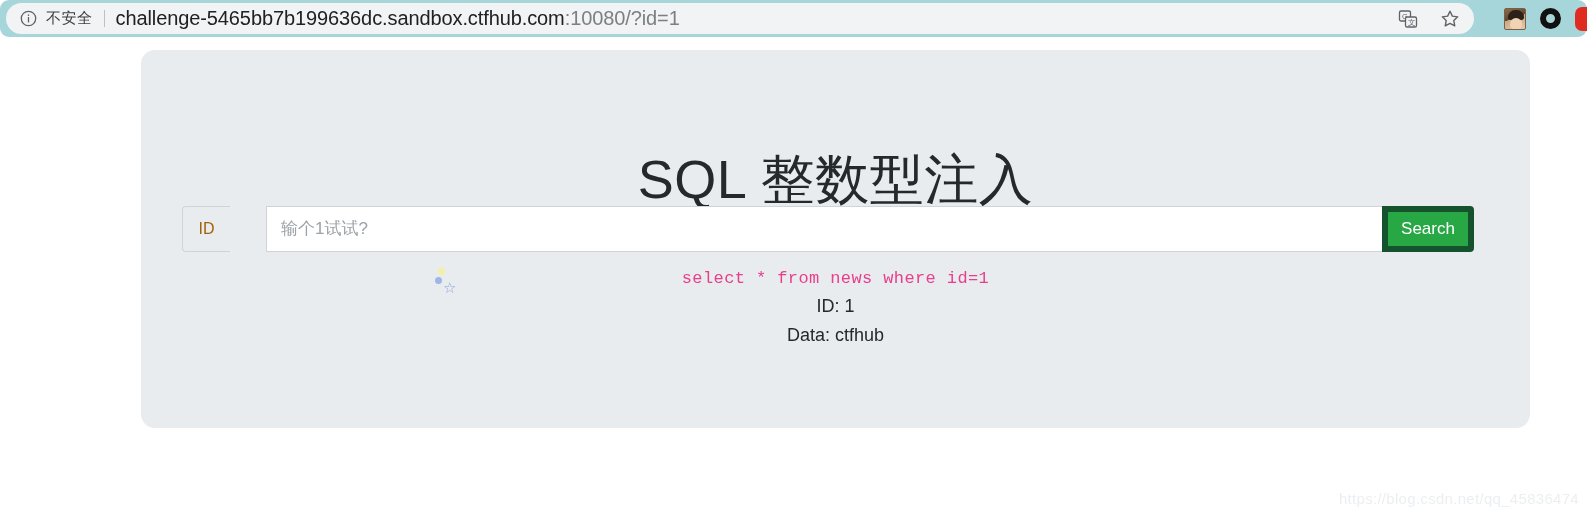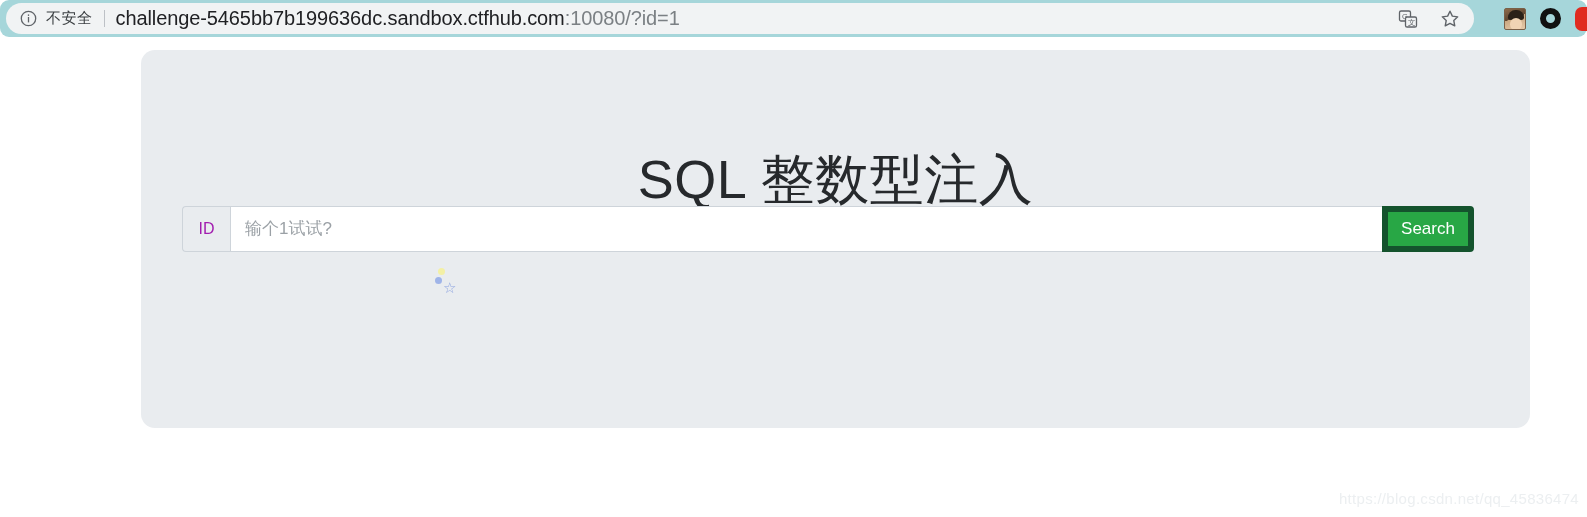--- a/index.html
+++ b/index.html
@@ -170,34 +170,35 @@
   .input-prepend {
     width: 48px;
     background: #e9ecef;
     border: 1px solid #ced4da;
     border-right: none;
     border-radius: 4px 0 0 4px;
     display: flex;
     align-items: center;
     justify-content: center;
     font-size: 16px;
-    color: #a21caf;
+    color: #a16207;
     box-sizing: border-box;
   }
   .id-input {
     flex: 1 1 auto;
     border: 1px solid #ced4da;
     border-right: none;
     background: #ffffff;
     font-size: 17px;
     color: #495057;
     padding: 0 14px;
     outline: none;
     box-sizing: border-box;
     font-family: "Liberation Sans", sans-serif;
+    margin-left: 36px;
   }
   .id-input::placeholder { color: #9ba1a6; opacity: 1; }
   .search-button {
     width: 92px;
     background: #28a745;
     color: #ffffff;
     border: 6px solid #14532d;
     border-radius: 0 4px 4px 0;
     font-size: 17px;
     cursor: pointer;
@@ -310,20 +311,25 @@
   <div class="jumbotron">
 
     <h1 class="display-title">SQL 整数型注入</h1>
 
     <form class="input-group">
       <span class="input-prepend">ID</span>
       <input class="id-input" type="text" placeholder="输个1试试?" style="">
       <button type="button" class="search-button">Search</button>
     </form>
 
+    <div class="results">
+      <div class="sql-code">select * from news where id=1</div>
+      <div class="result-line">ID: 1</div>
+      <div class="result-line">Data: ctfhub</div>
+    </div>
 
     <div class="sparkle">
       <span class="dot-y"></span>
       <span class="dot-b"></span>
       <span class="star">☆</span>
     </div>
   </div>
 
   <div class="watermark">https://blog.csdn.net/qq_45836474</div>
 </div>

